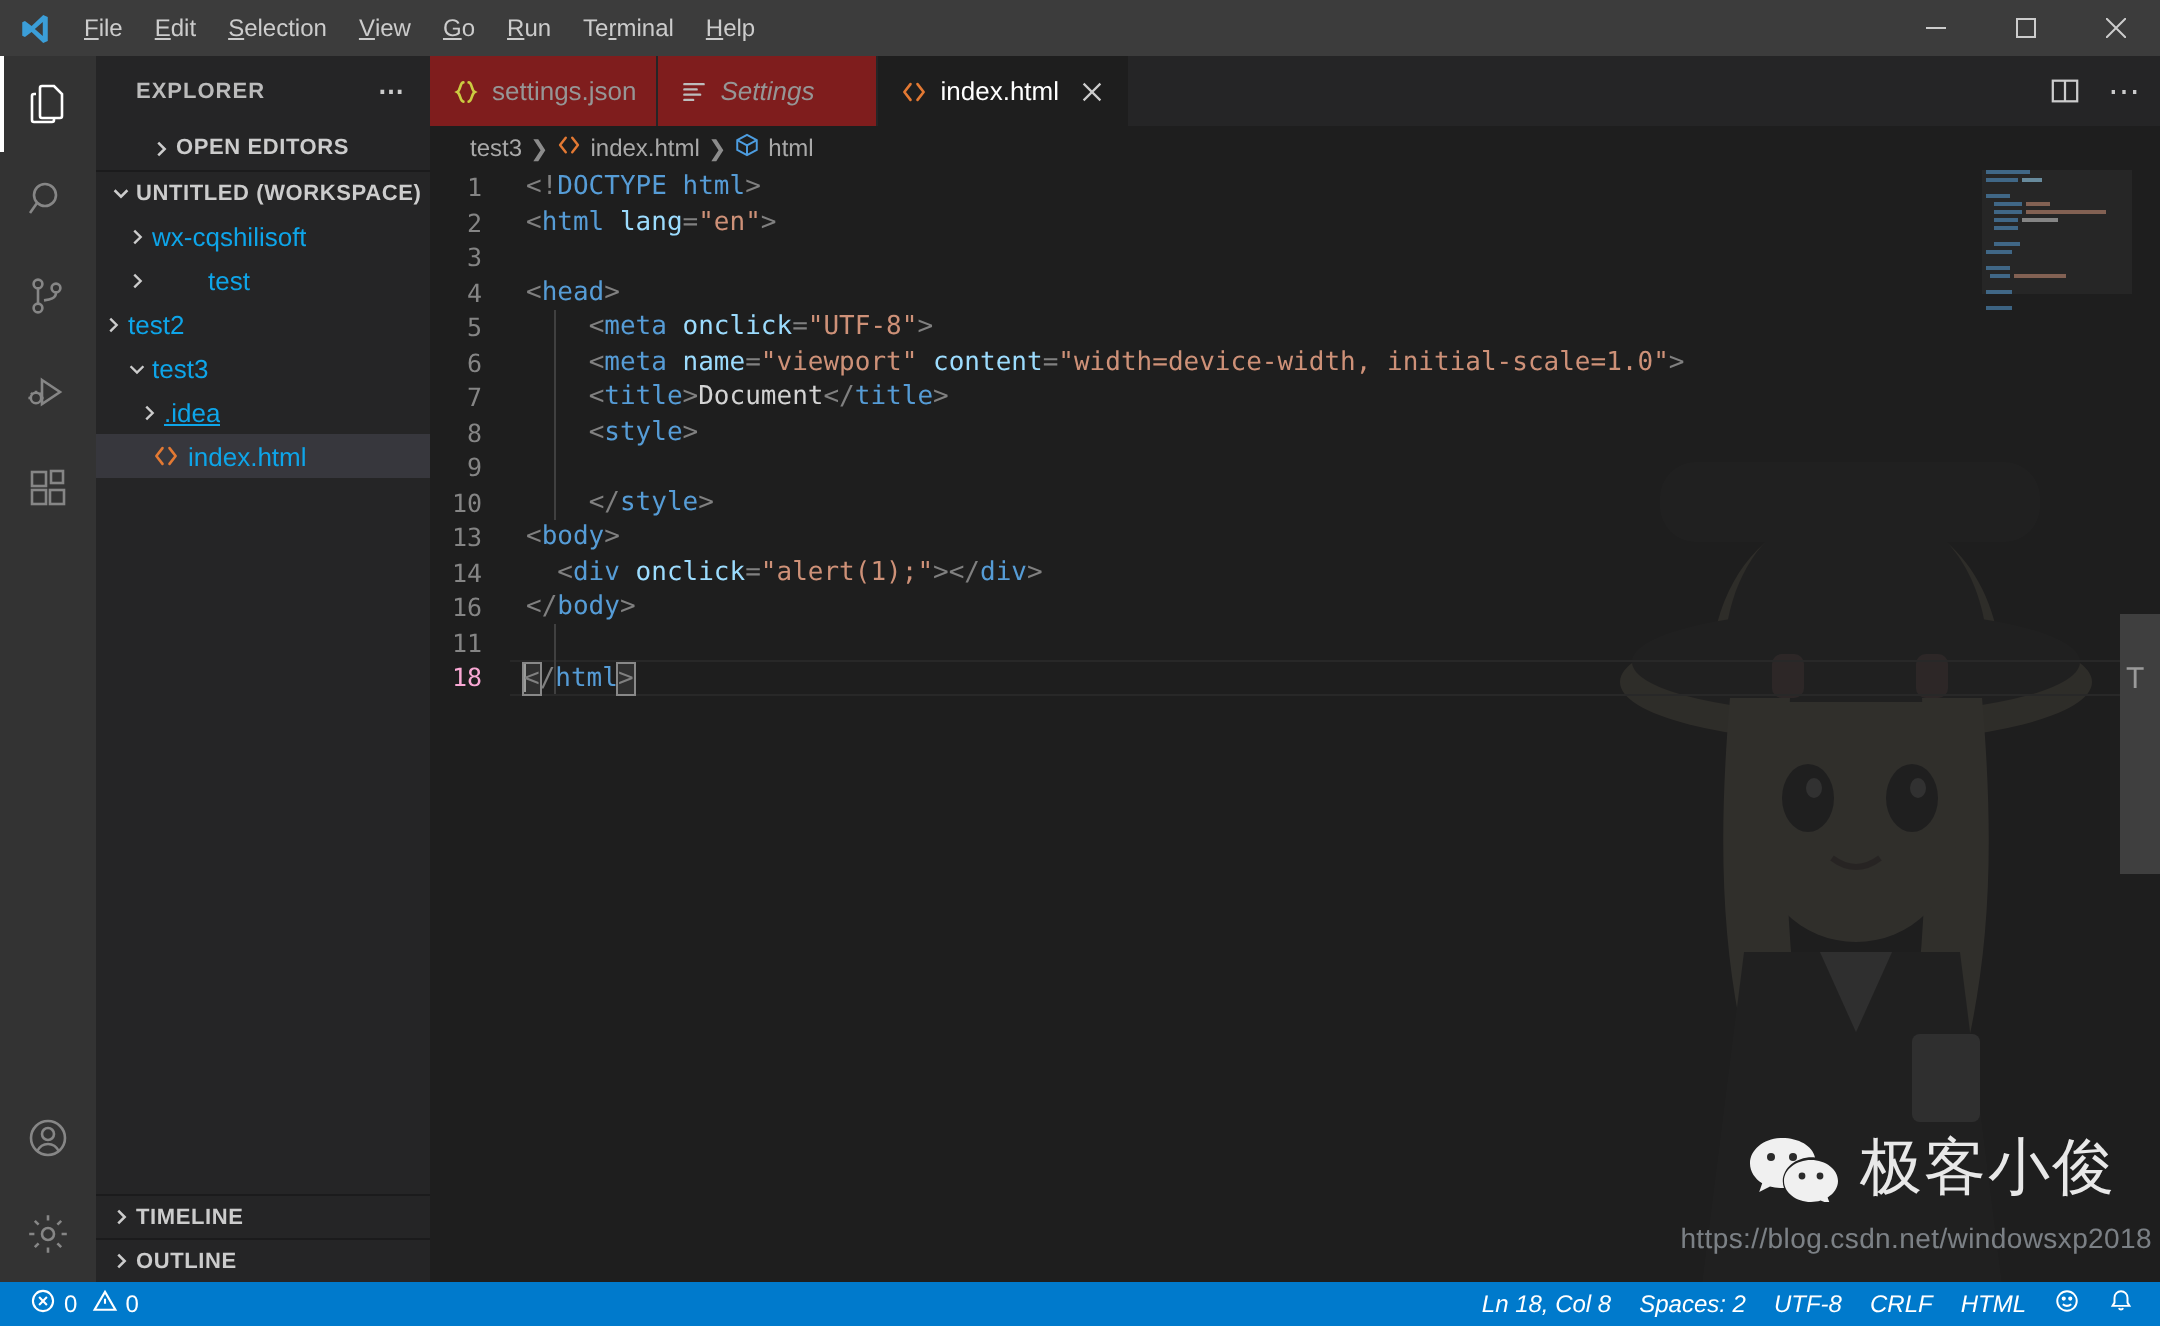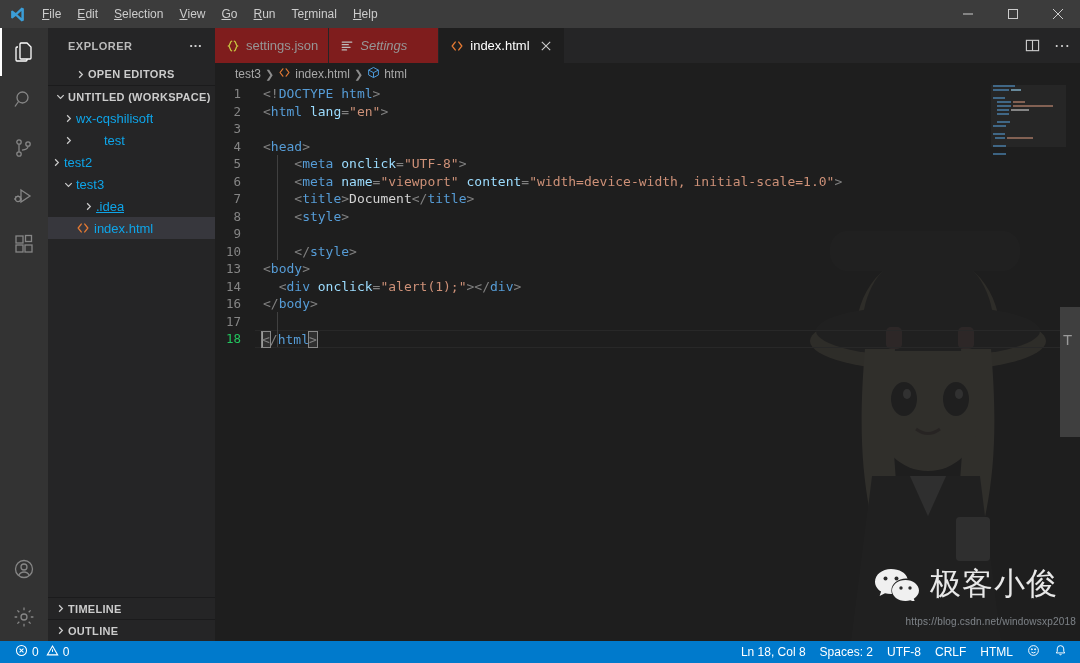--- a/index.html
+++ b/index.html
@@ -181,21 +181,21 @@
   .code-line {
     display: flex; height: 17.5px; align-items: center;
     white-space: pre;
   }
   .ln {
     width: 40px; flex: 0 0 40px;
     text-align: right; padding-right: 14px;
     color: #858585; font-size: 12.5px;
     font-family: "DejaVu Sans Mono", monospace;
   }
-  .code-line.cur .ln { color: #22c55e; }
+  .code-line.cur .ln { color: #f9a8d4; }
   .code-line.cur .codetext {
     border-top: 1px solid #282828;
     border-bottom: 1px solid #282828;
     height: 17.5px;
   }
   .codetext { flex: 1 1 auto; padding-left: 8px; position: relative; }
   
   .p  { color: #808080; }            
   .tg { color: #569cd6; }            
   .at { color: #9cdcfe; }            
@@ -242,34 +242,34 @@
     z-index: 20; pointer-events: none;
   }
   .wm-wechat .wtext {
     color: #e8e8e8; font-size: 31px;
     font-family: "DejaVu Sans", sans-serif;
     letter-spacing: 1px;
   }
   .wm-url {
     position: absolute; right: 4px; bottom: 14px;
     color: rgba(215,225,235,.50);
-    font-size: 10px; z-index: 21; pointer-events: none;
+    font-size: 14px; z-index: 21; pointer-events: none;
     font-family: "Liberation Sans", sans-serif;
     letter-spacing: .2px;
   }
 
   
   .statusbar {
     height: 22px; flex: 0 0 22px;
     background: #007acc; color: #ffffff;
     display: flex; align-items: center;
     font-size: 12px; position: relative; z-index: 45;
   }
   .sb-left { display: flex; align-items: center; padding-left: 8px; gap: 3px; }
-  .sb-right { margin-left: auto; display: flex; align-items: flex-start; padding-right: 6px; }
+  .sb-right { margin-left: auto; display: flex; align-items: flex-start; padding-right: 6px; font-style: italic; }
   .sb-cell { padding: 0 7px; height: 22px; display: flex; align-items: center; gap: 4px; white-space: nowrap; }
   .sb-cell svg { width: 13px; height: 13px; }
 </style>
 </head>
 <body>
 
 <div class="app">
 
   <div class="titlebar">
     <div class="vscode-logo">
@@ -410,21 +410,21 @@
           <span class="fname">test2</span>
         </div>
         <div class="tree-row" style="padding-left:12px;">
           <span class="chev open">
             <svg viewBox="0 0 12 12" fill="none" stroke="currentColor" stroke-width="1.3">
                 <path d="M4.5 2.5L8 6l-3.5 3.5"></path>
               </svg>
           </span>
           <span class="fname">test3</span>
         </div>
-        <div class="tree-row" style="padding-left:32px;text-decoration:underline;">
+        <div class="tree-row" style="padding-left:18px;text-decoration:underline;">
           <span class="chev">
             <svg viewBox="0 0 12 12" fill="none" stroke="currentColor" stroke-width="1.3">
                 <path d="M4.5 2.5L8 6l-3.5 3.5"></path>
               </svg>
           </span>
           <span class="fname">.idea</span>
         </div>
         <div class="tree-row selected" style="padding-left:26px;">
           <span class="ficon">
             <svg viewBox="0 0 16 16" fill="none" stroke="#e37933" stroke-width="1.5" stroke-linecap="round" stroke-linejoin="round">
@@ -625,21 +625,21 @@
             <span class="codetext">  <span class="p">&lt;</span><span class="tg">div</span> <span class="at">onclick</span><span class="p">=</span><span class="st">"alert(1);"</span><span class="p">&gt;&lt;/</span><span class="tg">div</span><span class="p">&gt;</span></span>
           </div>
 
 
           <div class="code-line">
             <span class="ln">16</span>
             <span class="codetext"><span class="p">&lt;/</span><span class="tg">body</span><span class="p">&gt;</span></span>
           </div>
 
           <div class="code-line">
-            <span class="ln">17</span>
+            <span class="ln">11</span>
             <span class="codetext"></span>
           </div>
 
           <div class="code-line cur">
             <span class="ln">18</span>
             <span class="codetext"><span class="cursor"></span><span class="p brk">&lt;</span><span class="p">/</span><span class="tg">html</span><span class="p brk">&gt;</span></span>
           </div>
 
         </div>
 

